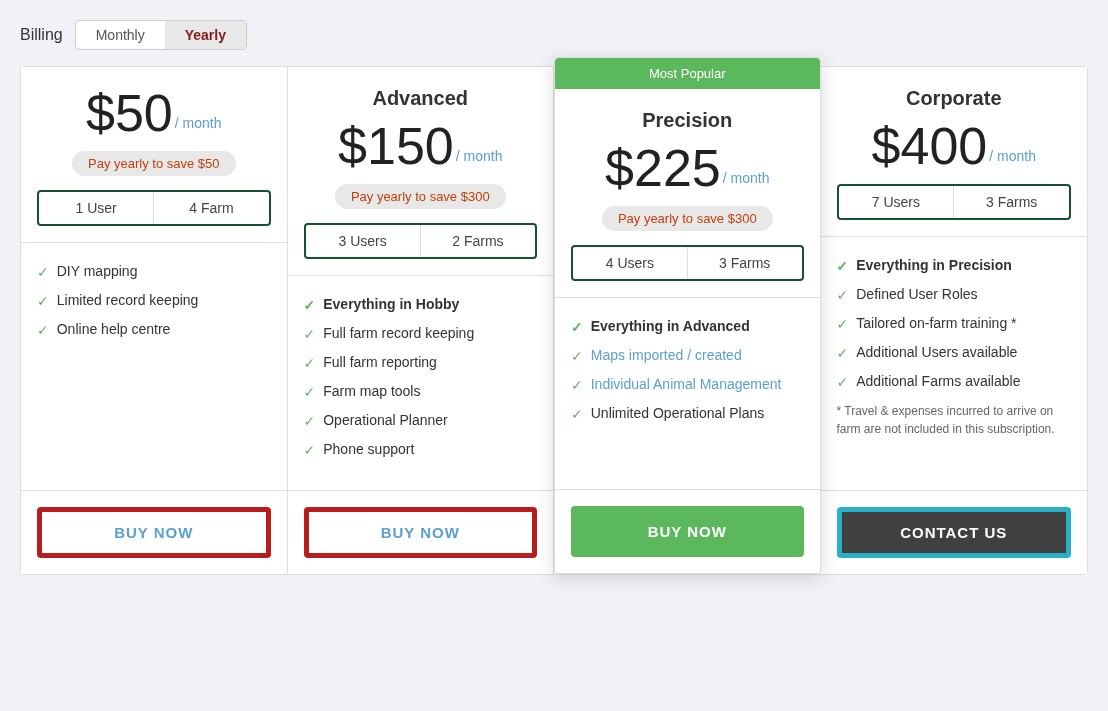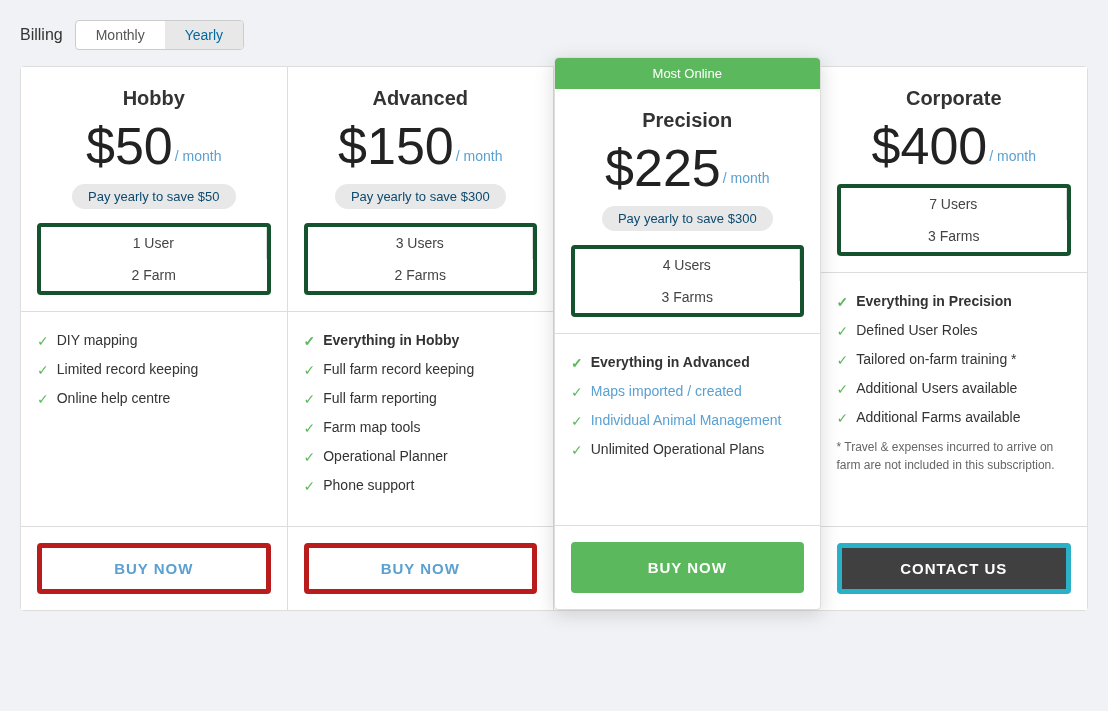--- a/index.html
+++ b/index.html
@@ -36,22 +36,22 @@
       border: none;
       background: transparent;
       cursor: pointer;
       font-size: 14px;
       color: #555;
       transition: background 0.2s;
     }
 
     .toggle-btn.active {
       background: #e8e8e8;
-      color: #0369a1;
-      font-weight: 400;
+      color: #7f1d1d;
+      font-weight: 700;
     }
 
     .pricing-grid {
       display: grid;
       grid-template-columns: repeat(4, 1fr);
       gap: 0;
       background: #fff;
       border: 1px solid #ddd;
       border-radius: 4px;
       position: relative;
@@ -120,31 +120,30 @@
       font-size: 14px;
       color: #5ba0d0;
       margin-bottom: 8px;
     }
 
     .save-badge {
       background: #e8e8e8;
       border-radius: 20px;
       padding: 5px 16px;
       font-size: 13px;
-      color: #0c4a6e;
+      color: #c2410c;
       display: inline-block;
       margin-bottom: 14px;
     }
 
     .users-farms {
       display: flex;
-      border: 4px solid #14532d;
+      border: 2px solid #14532d;
       border-radius: 4px;
       overflow: hidden;
-      flex-direction: column;
     }
 
     .uf-item {
       flex: 1;
       text-align: center;
       padding: 8px 4px;
       font-size: 14px;
       color: #444;
       border-right: 1px solid #ddd;
     }
@@ -228,29 +227,28 @@
   <span class="billing-label">Billing</span>
   <div class="toggle-group">
     <button class="toggle-btn">Monthly</button>
     <button class="toggle-btn active">Yearly</button>
   </div>
 </div>
 
 <div class="pricing-grid" id="pricing-grid">
 <div class="plan-card">
     <div class="plan-header">
-      <div class="plan-name">Hobby</div>
       <div class="plan-price">
         <span class="price-amount">$50</span>
         <span class="price-period">/ month</span>
       </div>
       <div class="save-badge">Pay yearly to save $50</div>
       <div class="users-farms">
         <div class="uf-item">1 User</div>
-        <div class="uf-item">2 Farm</div>
+        <div class="uf-item">4 Farm</div>
       </div>
     </div>
     <div class="plan-features">
 
       <div class="feature-item">
         <span class="check-icon">✓</span>
         <span class="feature-text">DIY mapping</span>
       </div>
 
       <div class="feature-item">
@@ -310,21 +308,21 @@
       <div class="feature-item">
         <span class="check-icon">✓</span>
         <span class="feature-text">Phone support</span>
       </div>
     </div>
     <div class="plan-footer">
       <button class="buy-btn">BUY NOW</button>
     </div>
   </div>
     <div class="plan-card featured">
-      <div class="most-popular-badge">Most Online</div>
+      <div class="most-popular-badge">Most Popular</div>
     <div class="plan-header">
       <div class="plan-name">Precision</div>
       <div class="plan-price">
         <span class="price-amount">$225</span>
         <span class="price-period">/ month</span>
       </div>
       <div class="save-badge">Pay yearly to save $300</div>
       <div class="users-farms">
         <div class="uf-item">4 Users</div>
         <div class="uf-item">3 Farms</div>

